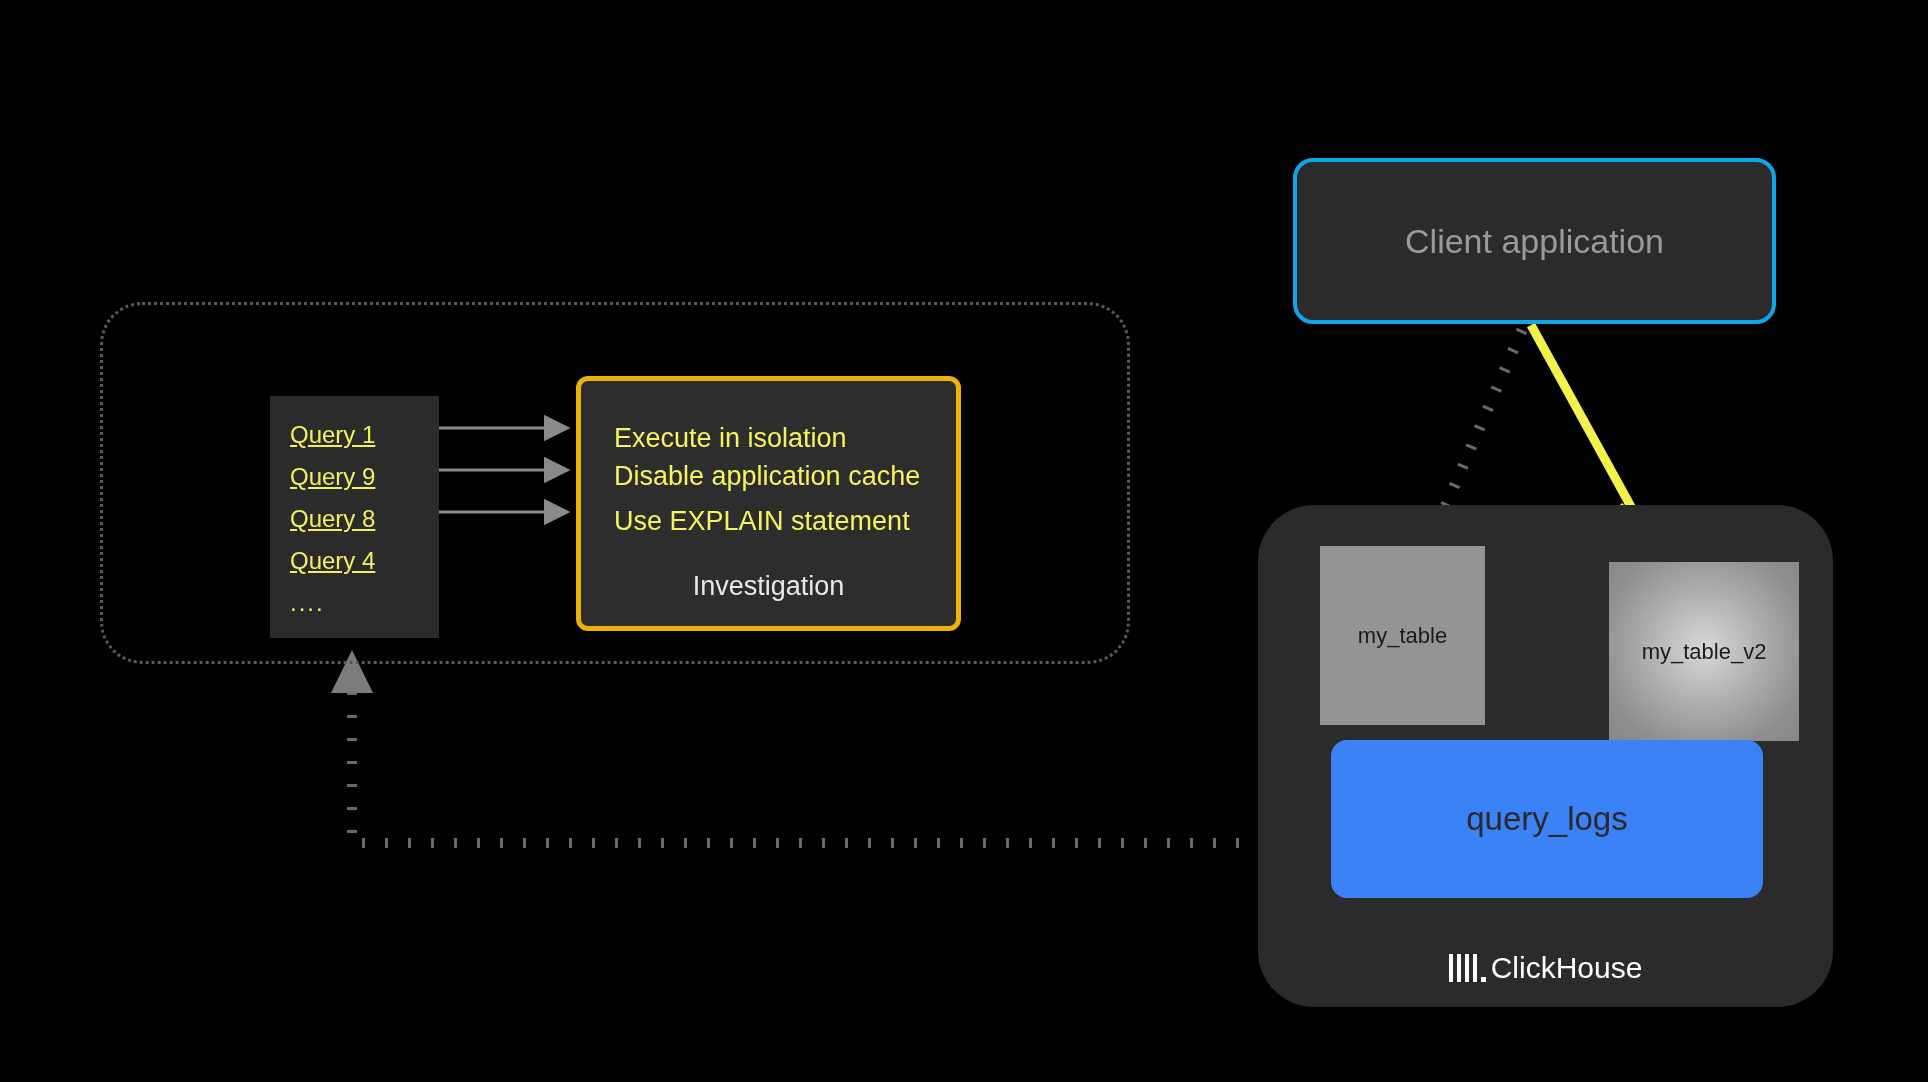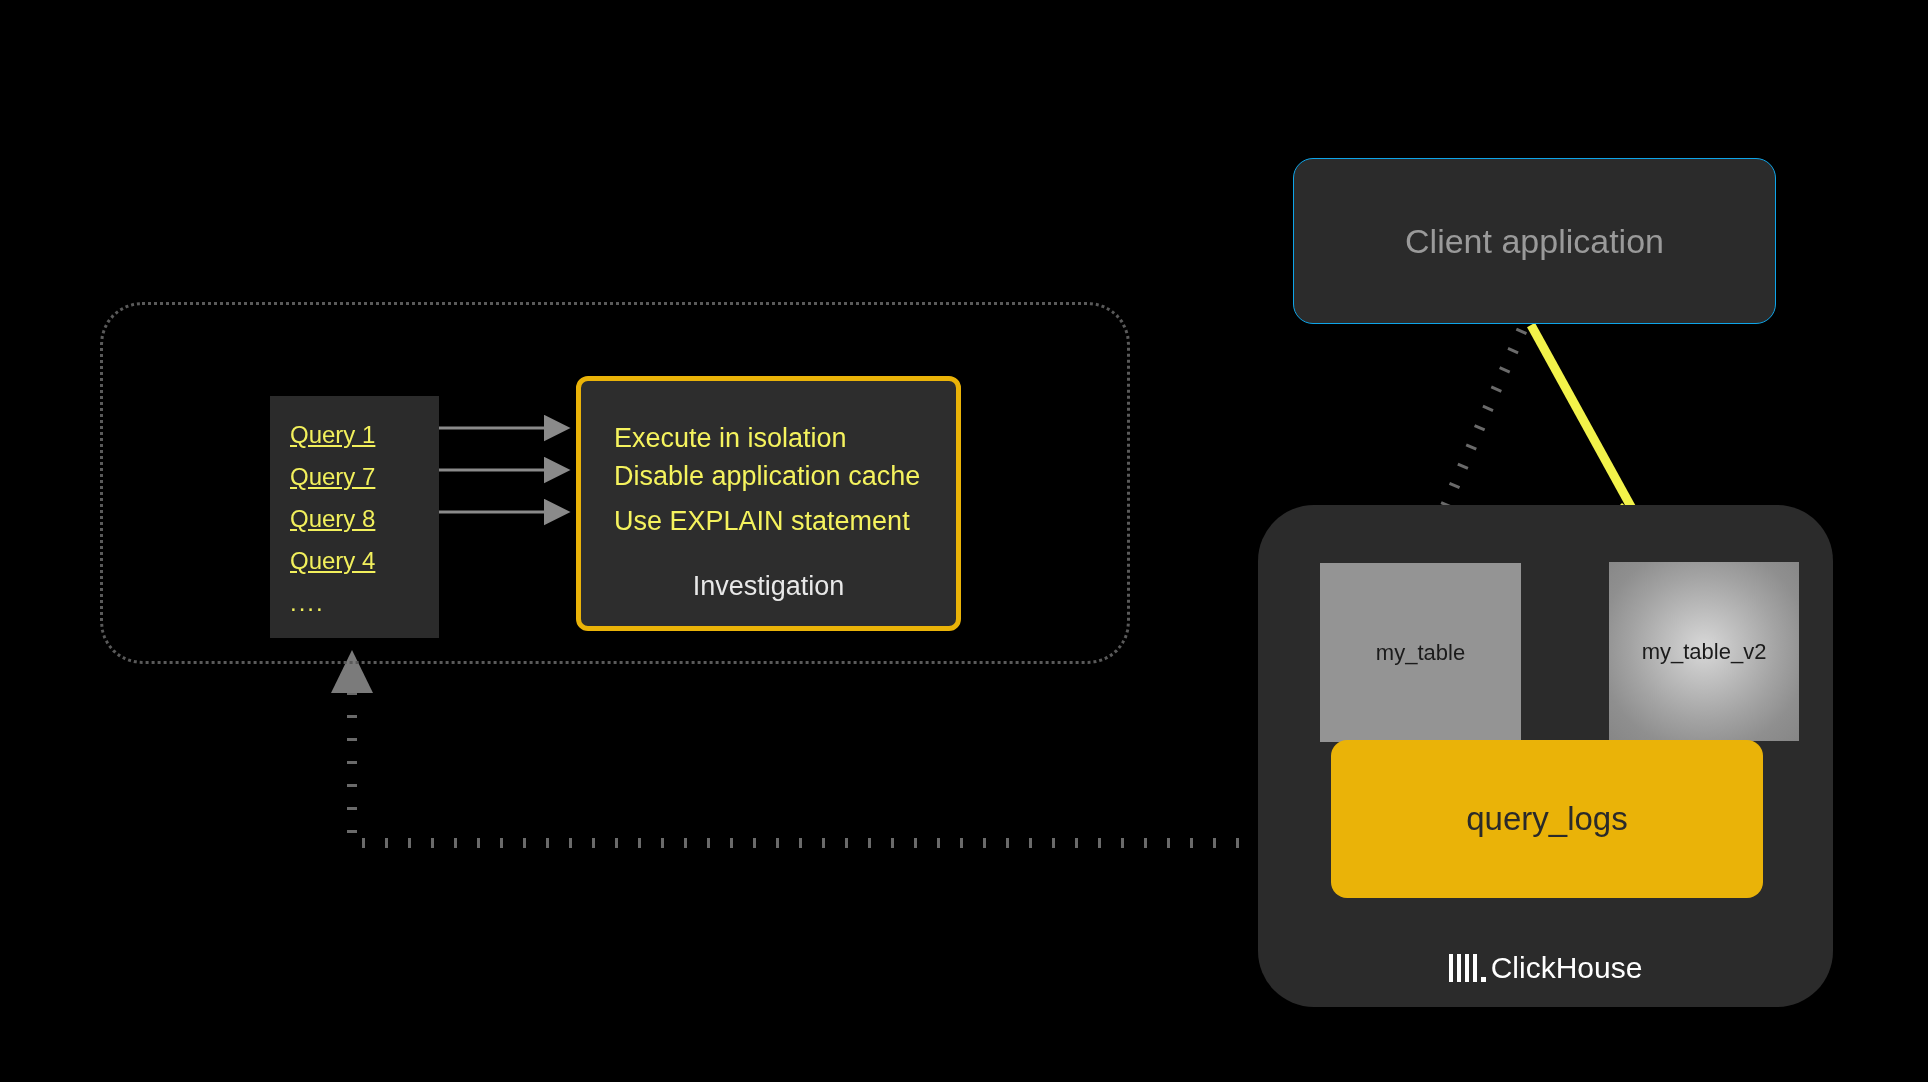--- a/index.html
+++ b/index.html
@@ -102,21 +102,21 @@
   }
 
   
   .client-box {
     position: absolute;
     left: 1293px;
     top: 158px;
     width: 483px;
     height: 166px;
     background: #2b2b2b;
-    border: 1px solid #0ea5e9;
+    border: 4px solid #0ea5e9;
     border-radius: 20px;
     box-sizing: border-box;
     display: flex;
     align-items: center;
     justify-content: center;
   }
   .client-label {
     color: #9a9a9a;
     font-size: 34px;
   }
@@ -128,22 +128,22 @@
     top: 505px;
     width: 575px;
     height: 502px;
     background: #2b2b2b;
     border-radius: 56px;
     box-sizing: border-box;
   }
   .table-plain {
     position: absolute;
     left: 62px;
-    top: 58px;
-    width: 201px;
+    top: 41px;
+    width: 165px;
     height: 179px;
     background: #949494;
     display: flex;
     align-items: center;
     justify-content: center;
   }
   .table-hot {
     position: absolute;
     left: 351px;
     top: 45px;
@@ -158,21 +158,21 @@
   .table-label {
     color: #1b1b1b;
     font-size: 22px;
   }
   .query-logs {
     position: absolute;
     left: 73px;
     top: 235px;
     width: 432px;
     height: 158px;
-    background: #eab308;
+    background: #3b82f6;
     border-radius: 16px;
     display: flex;
     align-items: center;
     justify-content: center;
   }
   .query-logs-label {
     color: #2a2a2a;
     font-size: 33px;
   }
 
@@ -238,21 +238,21 @@
     <path d="M1668,545 L1600,525 L1622,503 z" fill="#f2f24a"></path>
 
     <polyline points="1331,843 352,843 352,655" fill="none" stroke="#6a6a6a" stroke-width="10" stroke-dasharray="3 20" stroke-linecap="butt"></polyline>
     <path d="M352,650 L331,693 L373,693 z" fill="#7b7b7b"></path>
   </svg>
 
   <div class="dotted-group"></div>
 
   <div class="query-box">
     <div class="query-item">Query 1</div>
-    <div class="query-item">Query 7</div>
+    <div class="query-item">Query 9</div>
     <div class="query-item">Query 8</div>
     <div class="query-item">Query 4</div>
     <div class="query-ellipsis">....</div>
   </div>
 
   <div class="investigation-box">
     <div class="inv-lines">
       <div class="inv-line">Execute in isolation</div>
       <div class="inv-line">Disable application cache</div>
       <div class="inv-line spaced">Use EXPLAIN statement</div>

